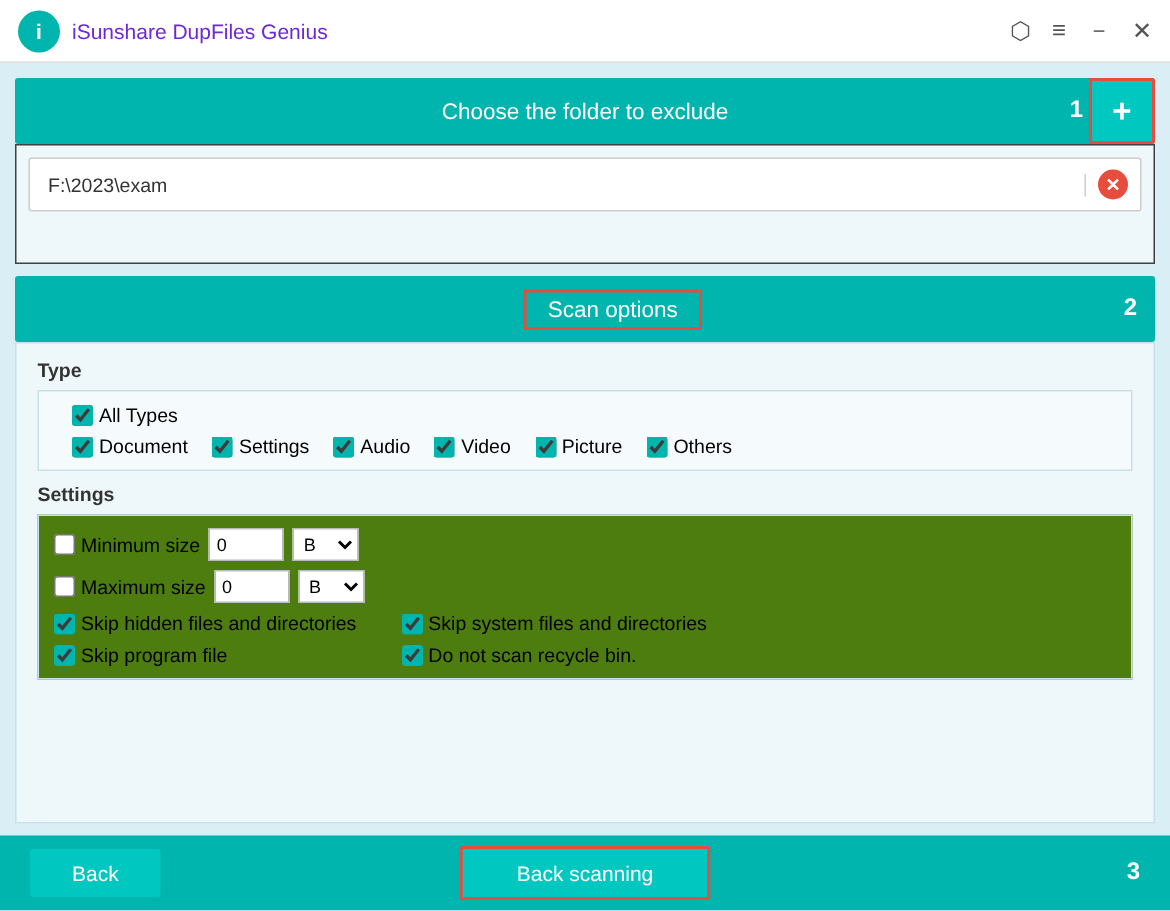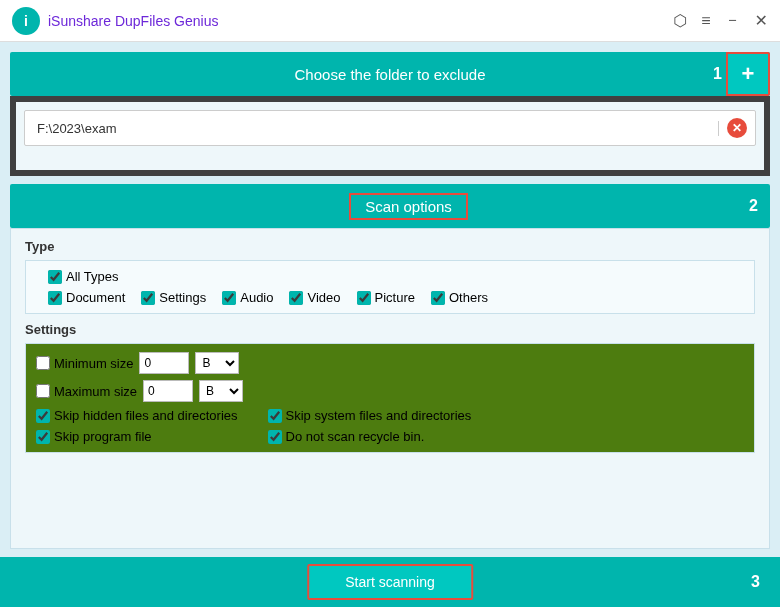--- a/index.html
+++ b/index.html
@@ -102,21 +102,21 @@
       color: white;
       font-size: 22px;
       font-weight: bold;
       line-height: 1;
     }
 
     
     .exclude-panel {
       background: #eef7fa;
       margin: 0 10px 8px 10px;
-      border: 6px solid #404040;
+      border: 1px solid #404040;
       padding: 8px;
       min-height: 80px;
     }
     .folder-row {
       display: flex;
       align-items: center;
       background: white;
       border: 1px solid #ccc;
       border-radius: 2px;
       height: 36px;
@@ -420,17 +420,18 @@
           <label class="cb-item">
             <input type="checkbox" checked="" style="">
             <span>Do not scan recycle bin.</span>
           </label>
         </div>
       </div>
     </div>
   </div>
 
   <div class="bottom-bar">
-    <button class="start-btn">Start scanning</button>
+    <button class="back-btn">Back</button>
+    <button class="start-btn">Back scanning</button>
     <span class="bottom-num">3</span>
   </div>
 
 </div>
 
 </body></html>

